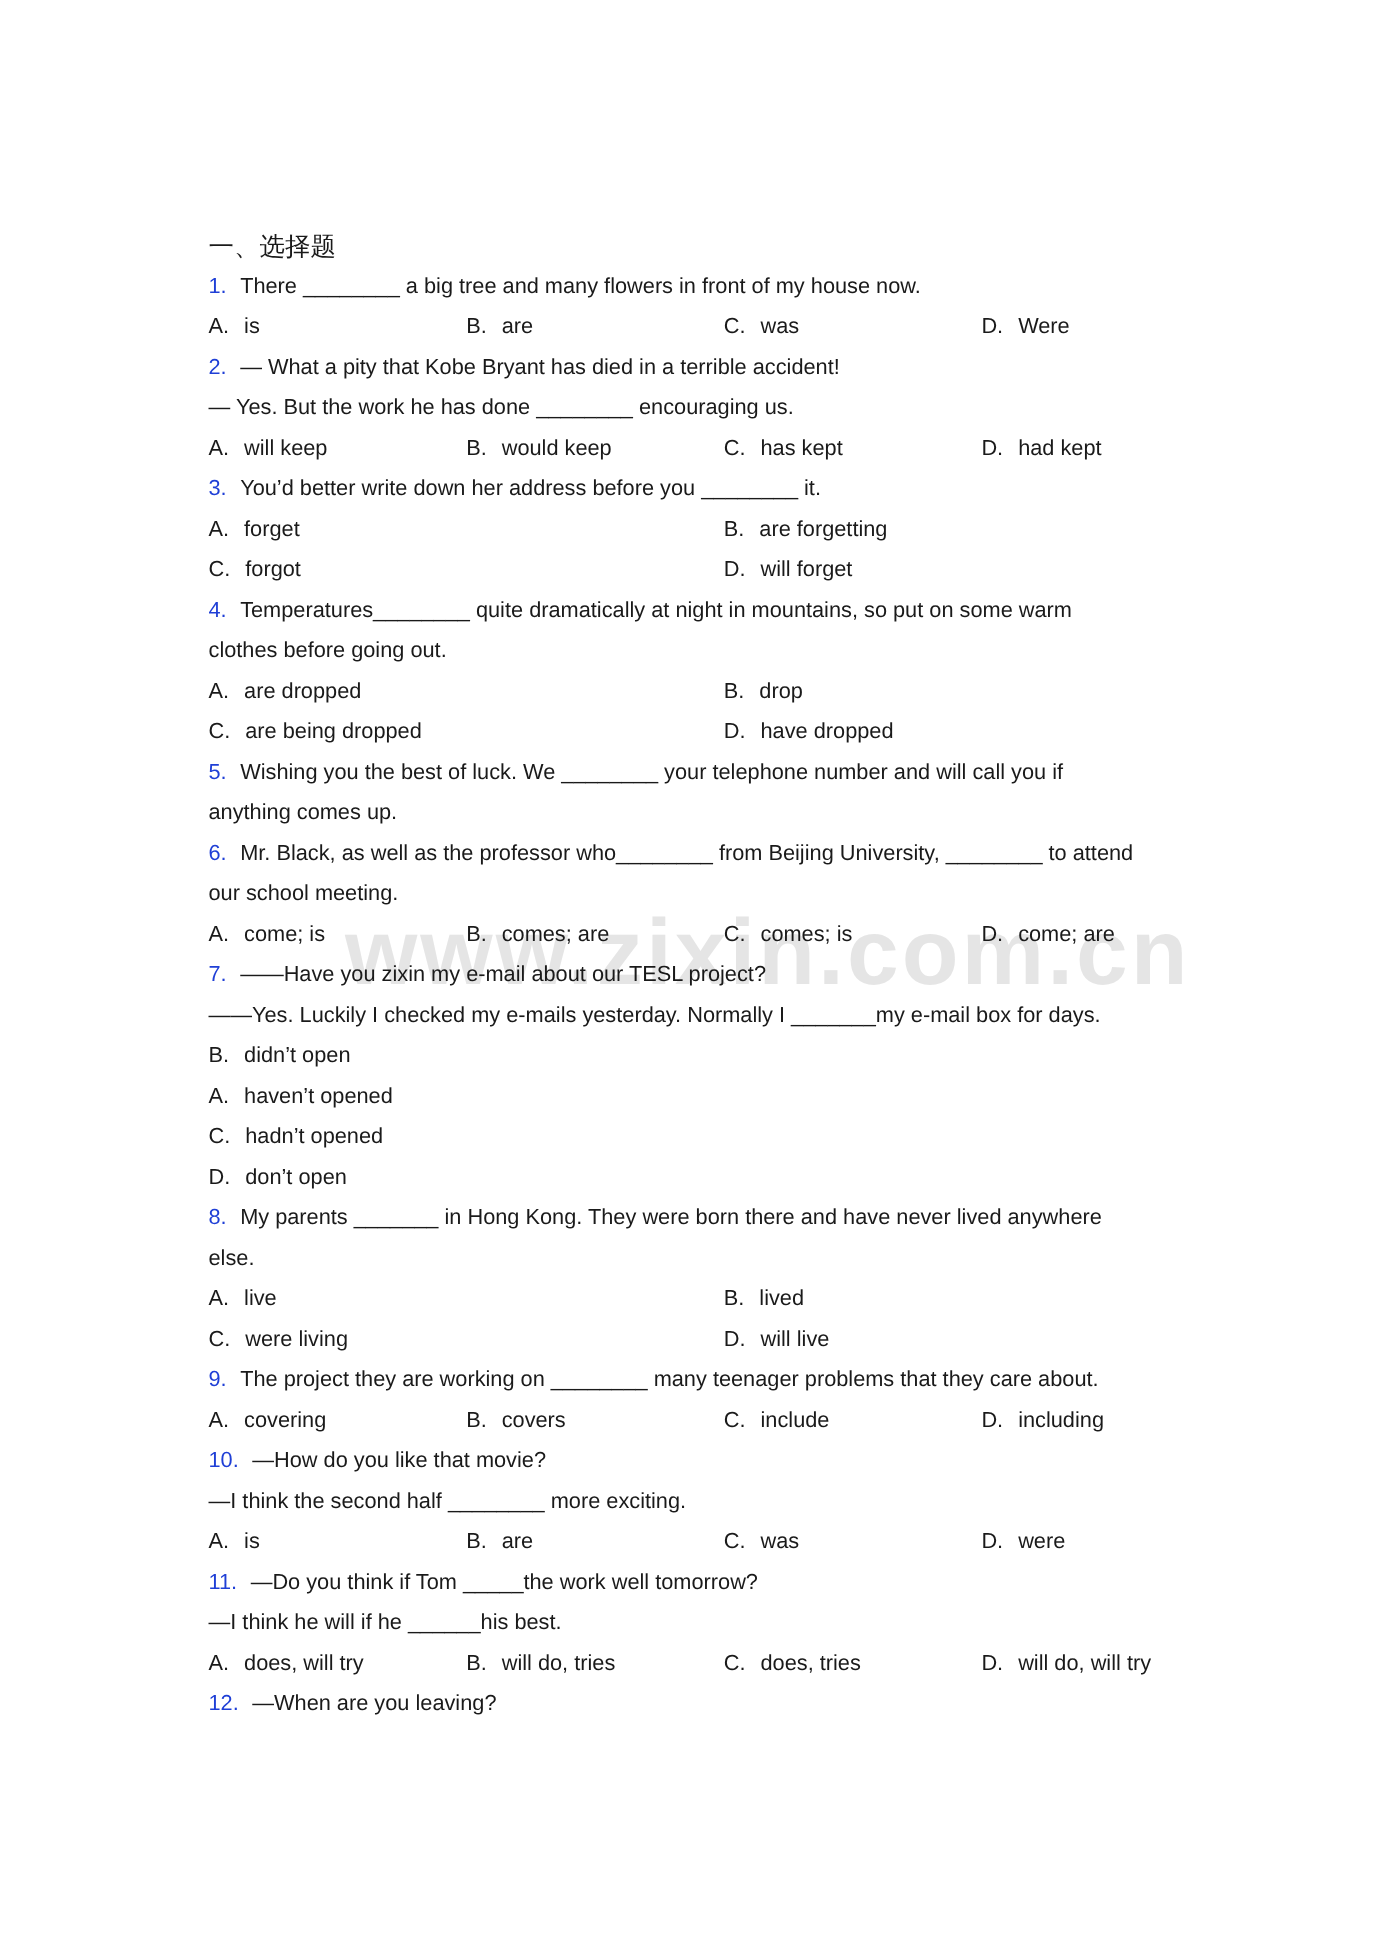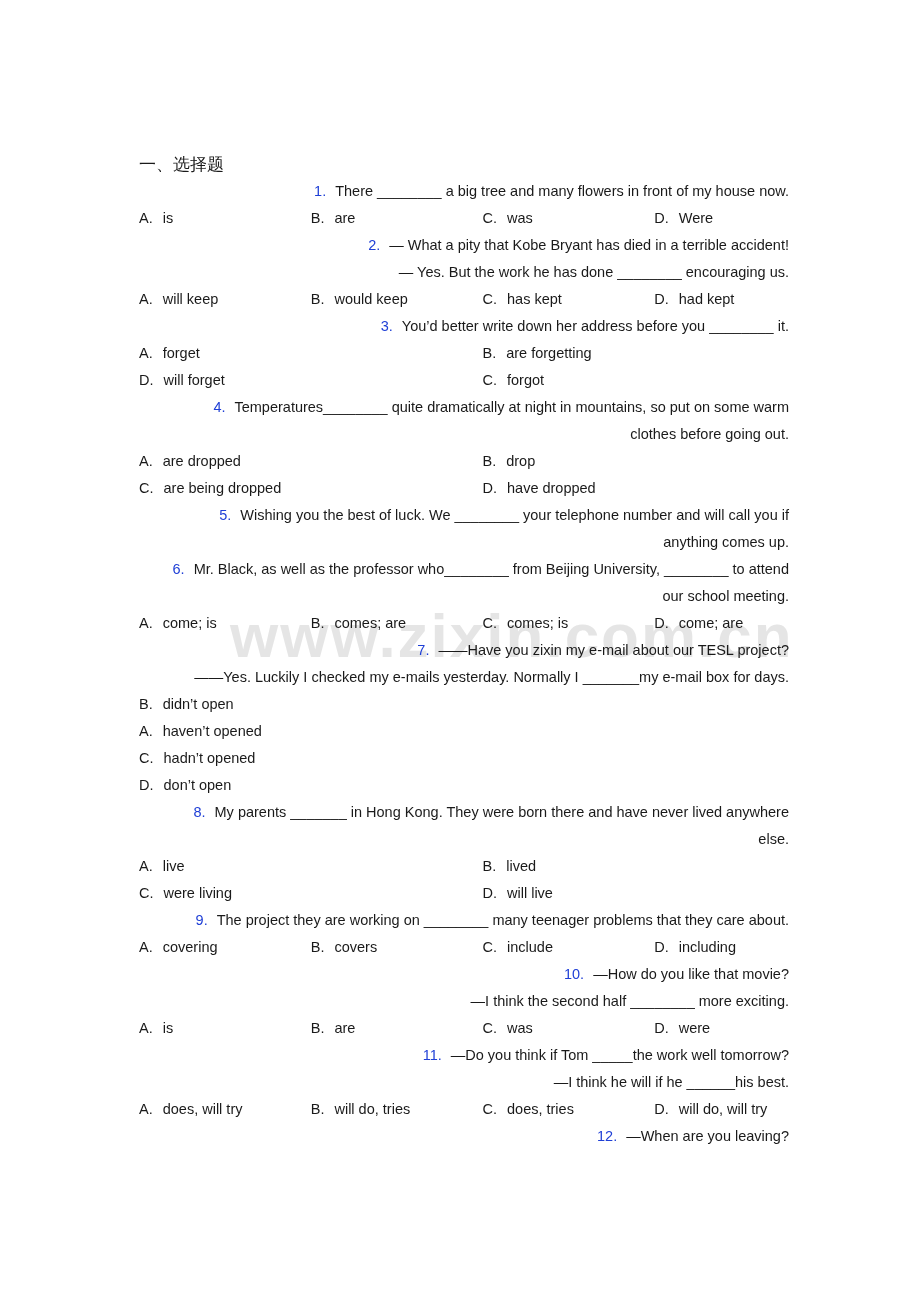--- a/index.html
+++ b/index.html
@@ -1,20 +1,20 @@
 <!DOCTYPE html>
 <html><head>
 <meta charset="utf-8">
 <style>
   html, body { margin: 0; padding: 0; background: #ffffff; }
   body { width: 920px; height: 1302px; position: relative; overflow: hidden;
          font-family: "Liberation Sans", "DejaVu Sans", sans-serif; color: #1a1a1a; }
   .page { position: absolute; left: 139px; top: 154px; width: 650px; }
   .section-title { font-size: 17px; line-height: 22px; margin-bottom: 2px; }
-  .line { font-size: 14.5px; line-height: 27px; height: 27px; white-space: nowrap; text-align: right; }
+  .line { font-size: 14.5px; line-height: 27px; height: 27px; white-space: nowrap; }
   .num { color: #1f3fd6; margin-right: 9px; }
   .opts4, .opts2 { display: flex; font-size: 14.5px; line-height: 27px; height: 27px; gap: 37px; }
   .opts4 .opt { width: 161px; white-space: nowrap; }
   .opts2 .opt { width: 322px; white-space: nowrap; }
   .letter { margin-right: 10px; }
   .watermark { position: absolute; left: 230px; top: 600px; font-size: 62px; color: rgba(180,180,180,0.35);
                font-family: "Liberation Sans", sans-serif; letter-spacing: 2px; pointer-events: none; font-weight: bold; }
 </style>
 </head>
 <body>
@@ -43,22 +43,22 @@
           <div class="opt"><span class="letter">D.</span><span>had kept</span></div>
         </div>
       </div>
       <div>
         <div class="line"><span class="num">3.</span><span>You’d better write down her address before you ________ it.</span></div>
         <div class="opts2">
           <div class="opt"><span class="letter">A.</span><span>forget</span></div>
           <div class="opt"><span class="letter">B.</span><span>are forgetting</span></div>
         </div>
         <div class="opts2">
+          <div class="opt"><span class="letter">C.</span><span>forgot</span></div>
           <div class="opt"><span class="letter">D.</span><span>will forget</span></div>
-          <div class="opt"><span class="letter">C.</span><span>forgot</span></div>
         </div>
       </div>
       <div>
         <div class="line"><span class="num">4.</span><span>Temperatures________ quite dramatically at night in mountains, so put on some warm</span></div>
         <div class="line"><span>clothes before going out.</span></div>
         <div class="opts2">
           <div class="opt"><span class="letter">A.</span><span>are dropped</span></div>
           <div class="opt"><span class="letter">B.</span><span>drop</span></div>
         </div>
         <div class="opts2">

